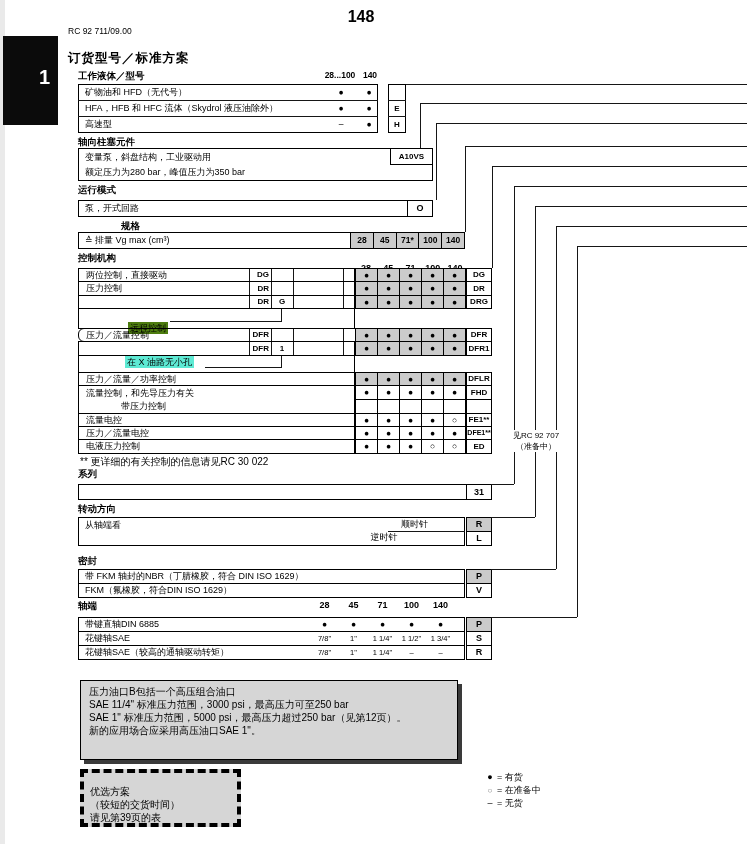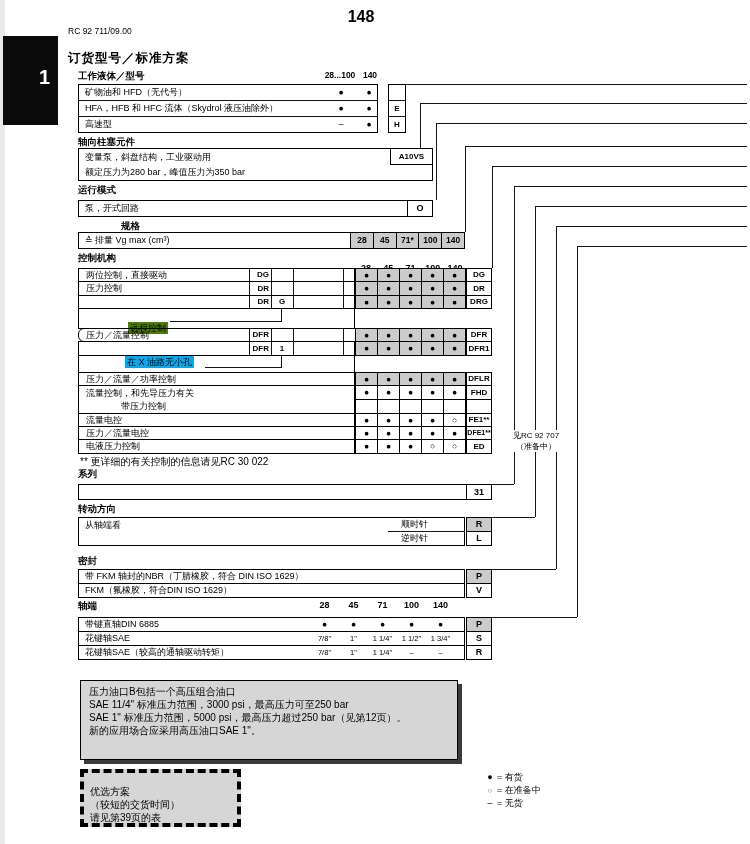--- a/index.html
+++ b/index.html
@@ -173,21 +173,21 @@
   <div class="abs dots" style="left:355px;top:341px;width:111px;height:15px;line-height:13px;">
     <span class="dc sh">●</span>
     <span class="dc sh">●</span>
     <span class="dc sh">●</span>
     <span class="dc sh">●</span>
     <span class="dc sh">●</span>
   </div>
   <div class="abs b code" style="left:466px;top:341px;width:26px;height:15px;line-height:13px;">DFR1</div>
 
   <div class="abs b" style="left:78px;top:355px;width:277px;height:18px;"></div>
-  <span class="abs rt" style="left:125px;top:356px;line-height:12px;background:#0ea5e9;padding:0 2px;">在 X 油路无小孔</span>
+  <span class="abs rt" style="left:125px;top:356px;line-height:12px;background:#5eead4;padding:0 2px;">在 X 油路无小孔</span>
   <div class="abs hl" style="left:205px;top:367px;width:76px;"></div>
   <div class="abs vl" style="left:281px;top:356px;height:12px;"></div>
 
   <div class="abs b lblbox" style="left:78px;top:372px;width:277px;height:14px;">
     <span class="abs rt" style="left:7px;top:0;line-height:12px;">压力／流量／功率控制</span>
   </div>
   <div class="abs dots" style="left:355px;top:372px;width:111px;height:14px;line-height:12px;">
     <span class="dc sh">●</span>
     <span class="dc sh">●</span>
     <span class="dc sh">●</span>
@@ -257,21 +257,21 @@
 
   <span class="abs sec" style="left:78px;top:468px;">系列</span>
   <div class="abs b" style="left:78px;top:484px;width:389px;height:16px;"></div>
   <div class="abs b code" style="left:466px;top:484px;width:26px;height:16px;line-height:14px;font-size:9px;">31</div>
 
   <span class="abs sec" style="left:78px;top:503px;">转动方向</span>
   <div class="abs b" style="left:78px;top:517px;width:387px;height:29px;"></div>
   <span class="abs rt" style="left:85px;top:519px;line-height:13px;">从轴端看</span>
   <div class="abs hl" style="left:388px;top:531px;width:77px;"></div>
   <span class="abs rt" style="left:340px;top:518px;width:88px;text-align:right;line-height:13px;">顺时针</span>
-  <span class="abs rt" style="left:340px;top:532px;width:88px;text-align:right;line-height:13px;">逆时针</span>
+  <span class="abs rt" style="left:340px;top:532px;width:88px;text-align:center;line-height:13px;font-family:Liberation Mono, monospace;">逆时针</span>
   <div class="abs b code sh" style="left:466px;top:517px;width:26px;height:15px;line-height:13px;font-size:9px;">R</div>
   <div class="abs b code" style="left:466px;top:531px;width:26px;height:15px;line-height:13px;font-size:9px;">L</div>
 
   <span class="abs sec" style="left:78px;top:555px;">密封</span>
   <div class="abs b" style="left:78px;top:569px;width:387px;height:15px;"></div>
   <span class="abs rt" style="left:85px;top:570px;line-height:13px;">带 FKM 轴封的NBR（丁腈橡胶，符合 DIN ISO 1629）</span>
   <div class="abs b code sh" style="left:466px;top:569px;width:26px;height:15px;line-height:13px;font-size:9px;">P</div>
   <div class="abs b" style="left:78px;top:583px;width:387px;height:15px;"></div>
   <span class="abs rt" style="left:85px;top:584px;line-height:13px;">FKM（氟橡胶，符合DIN ISO 1629）</span>
   <div class="abs b code" style="left:466px;top:583px;width:26px;height:15px;line-height:13px;font-size:9px;">V</div>

